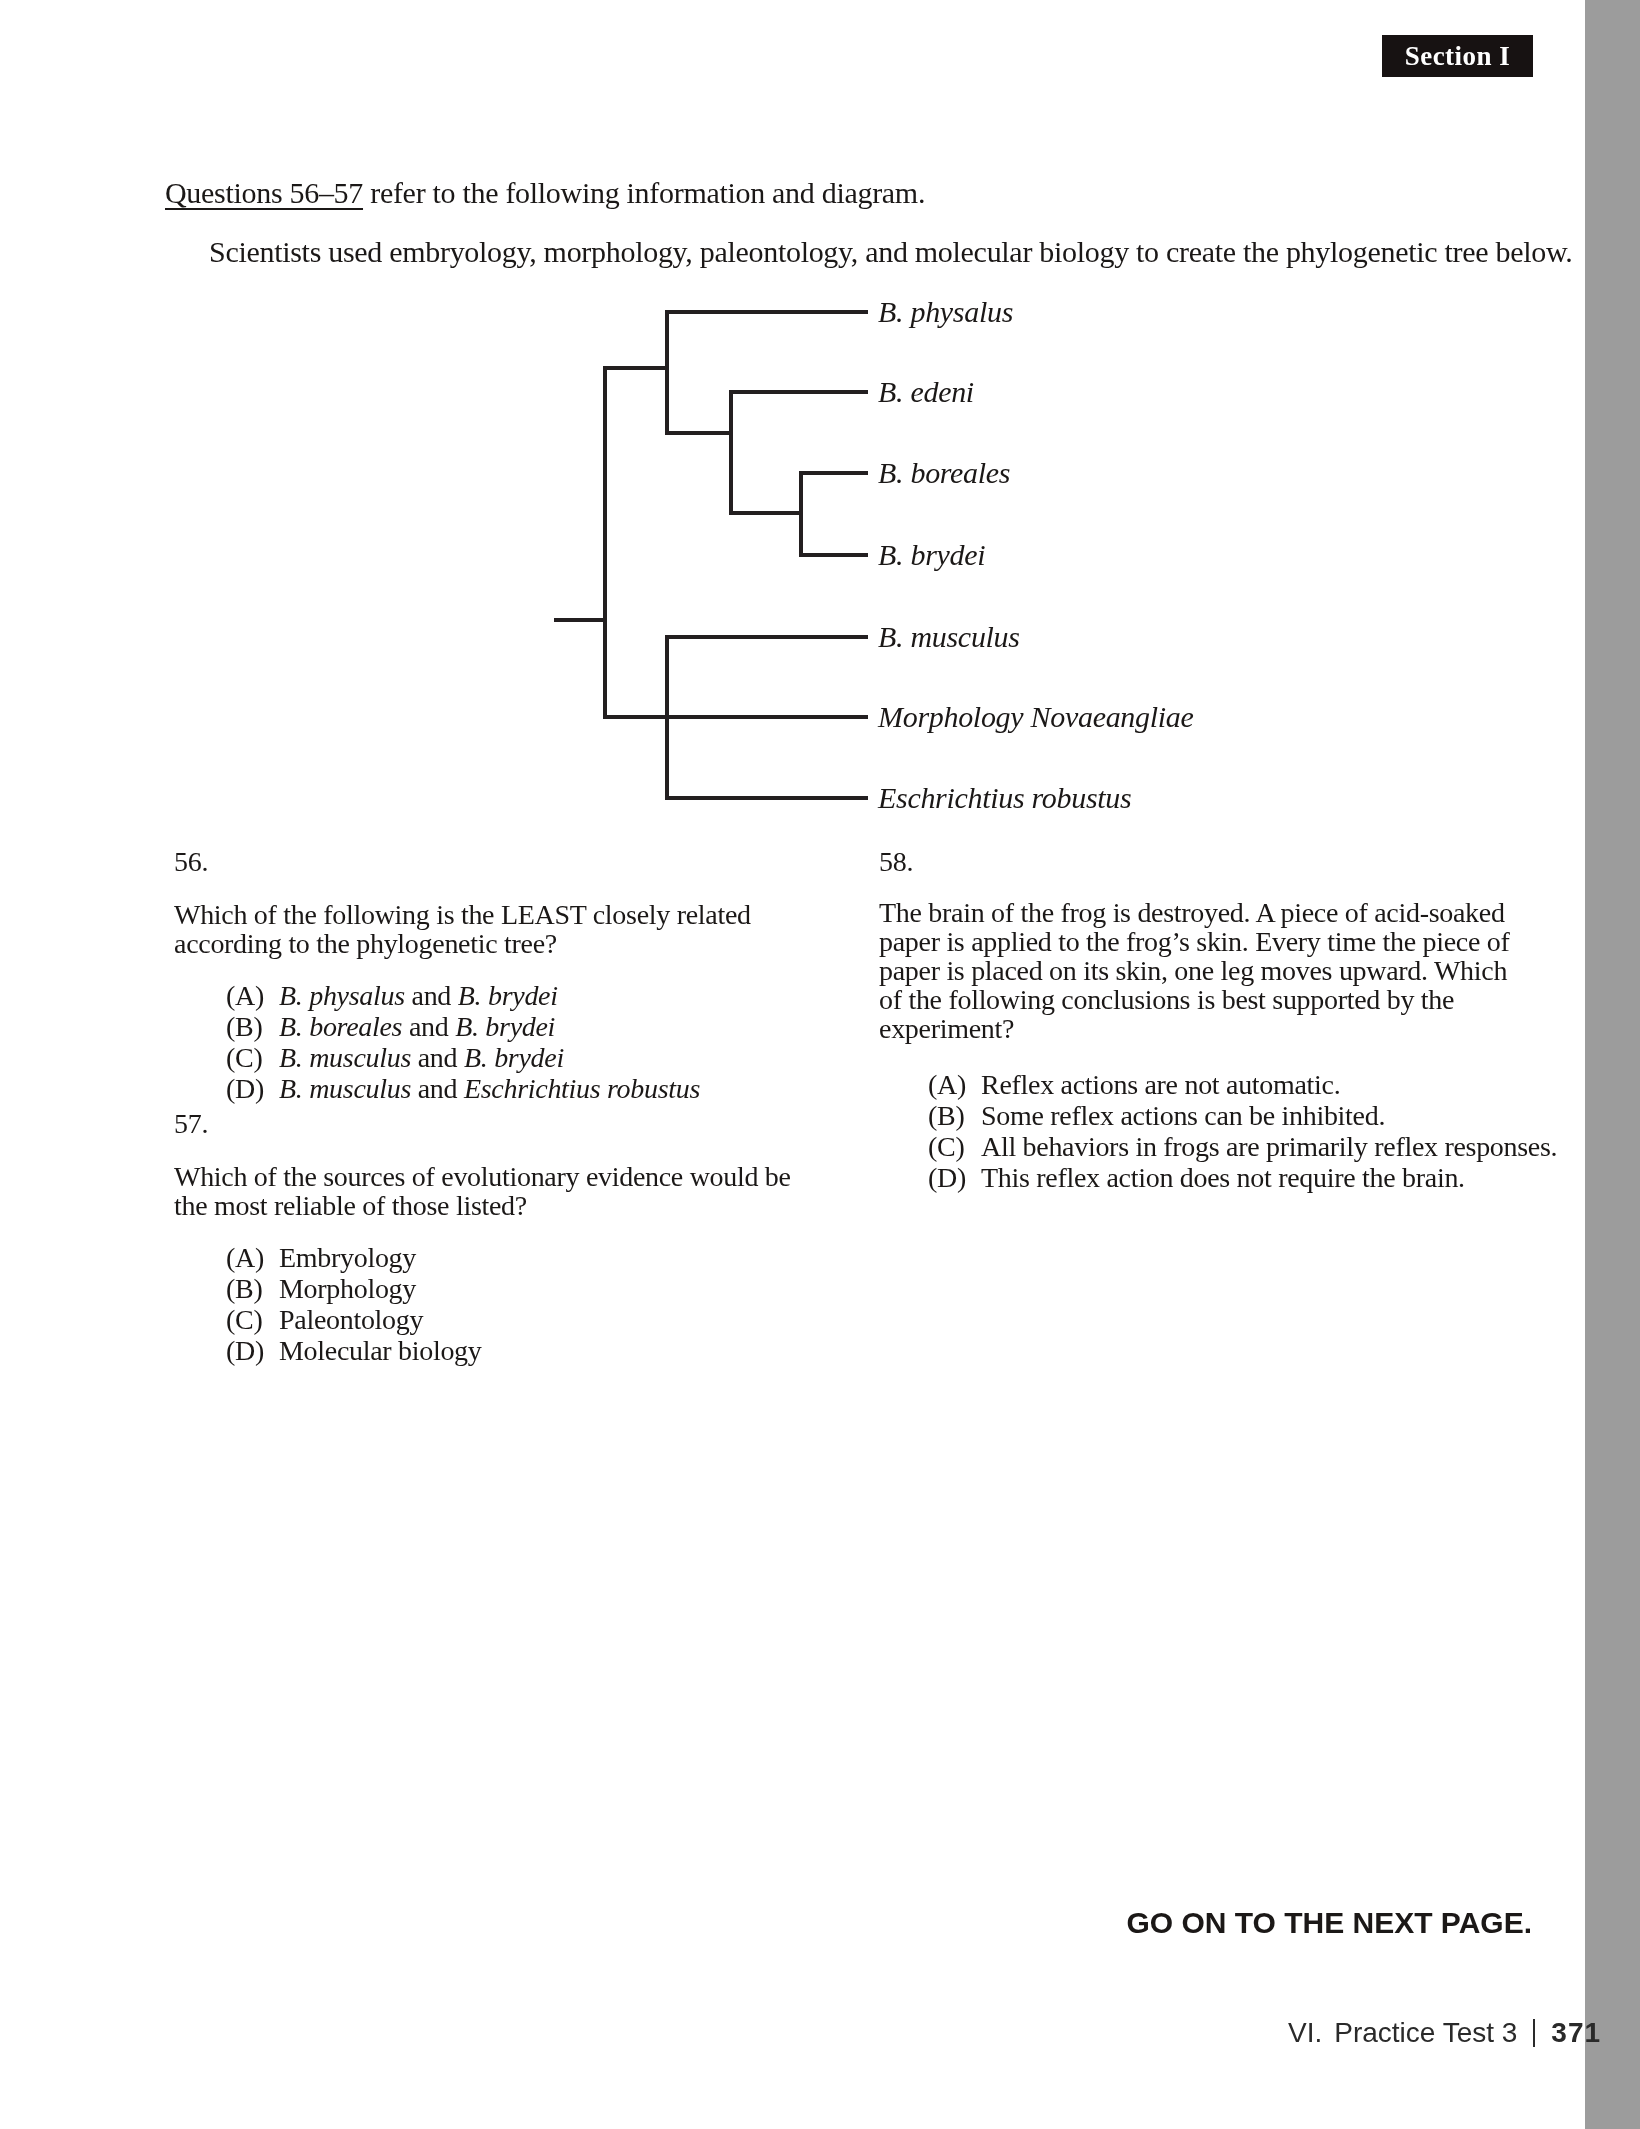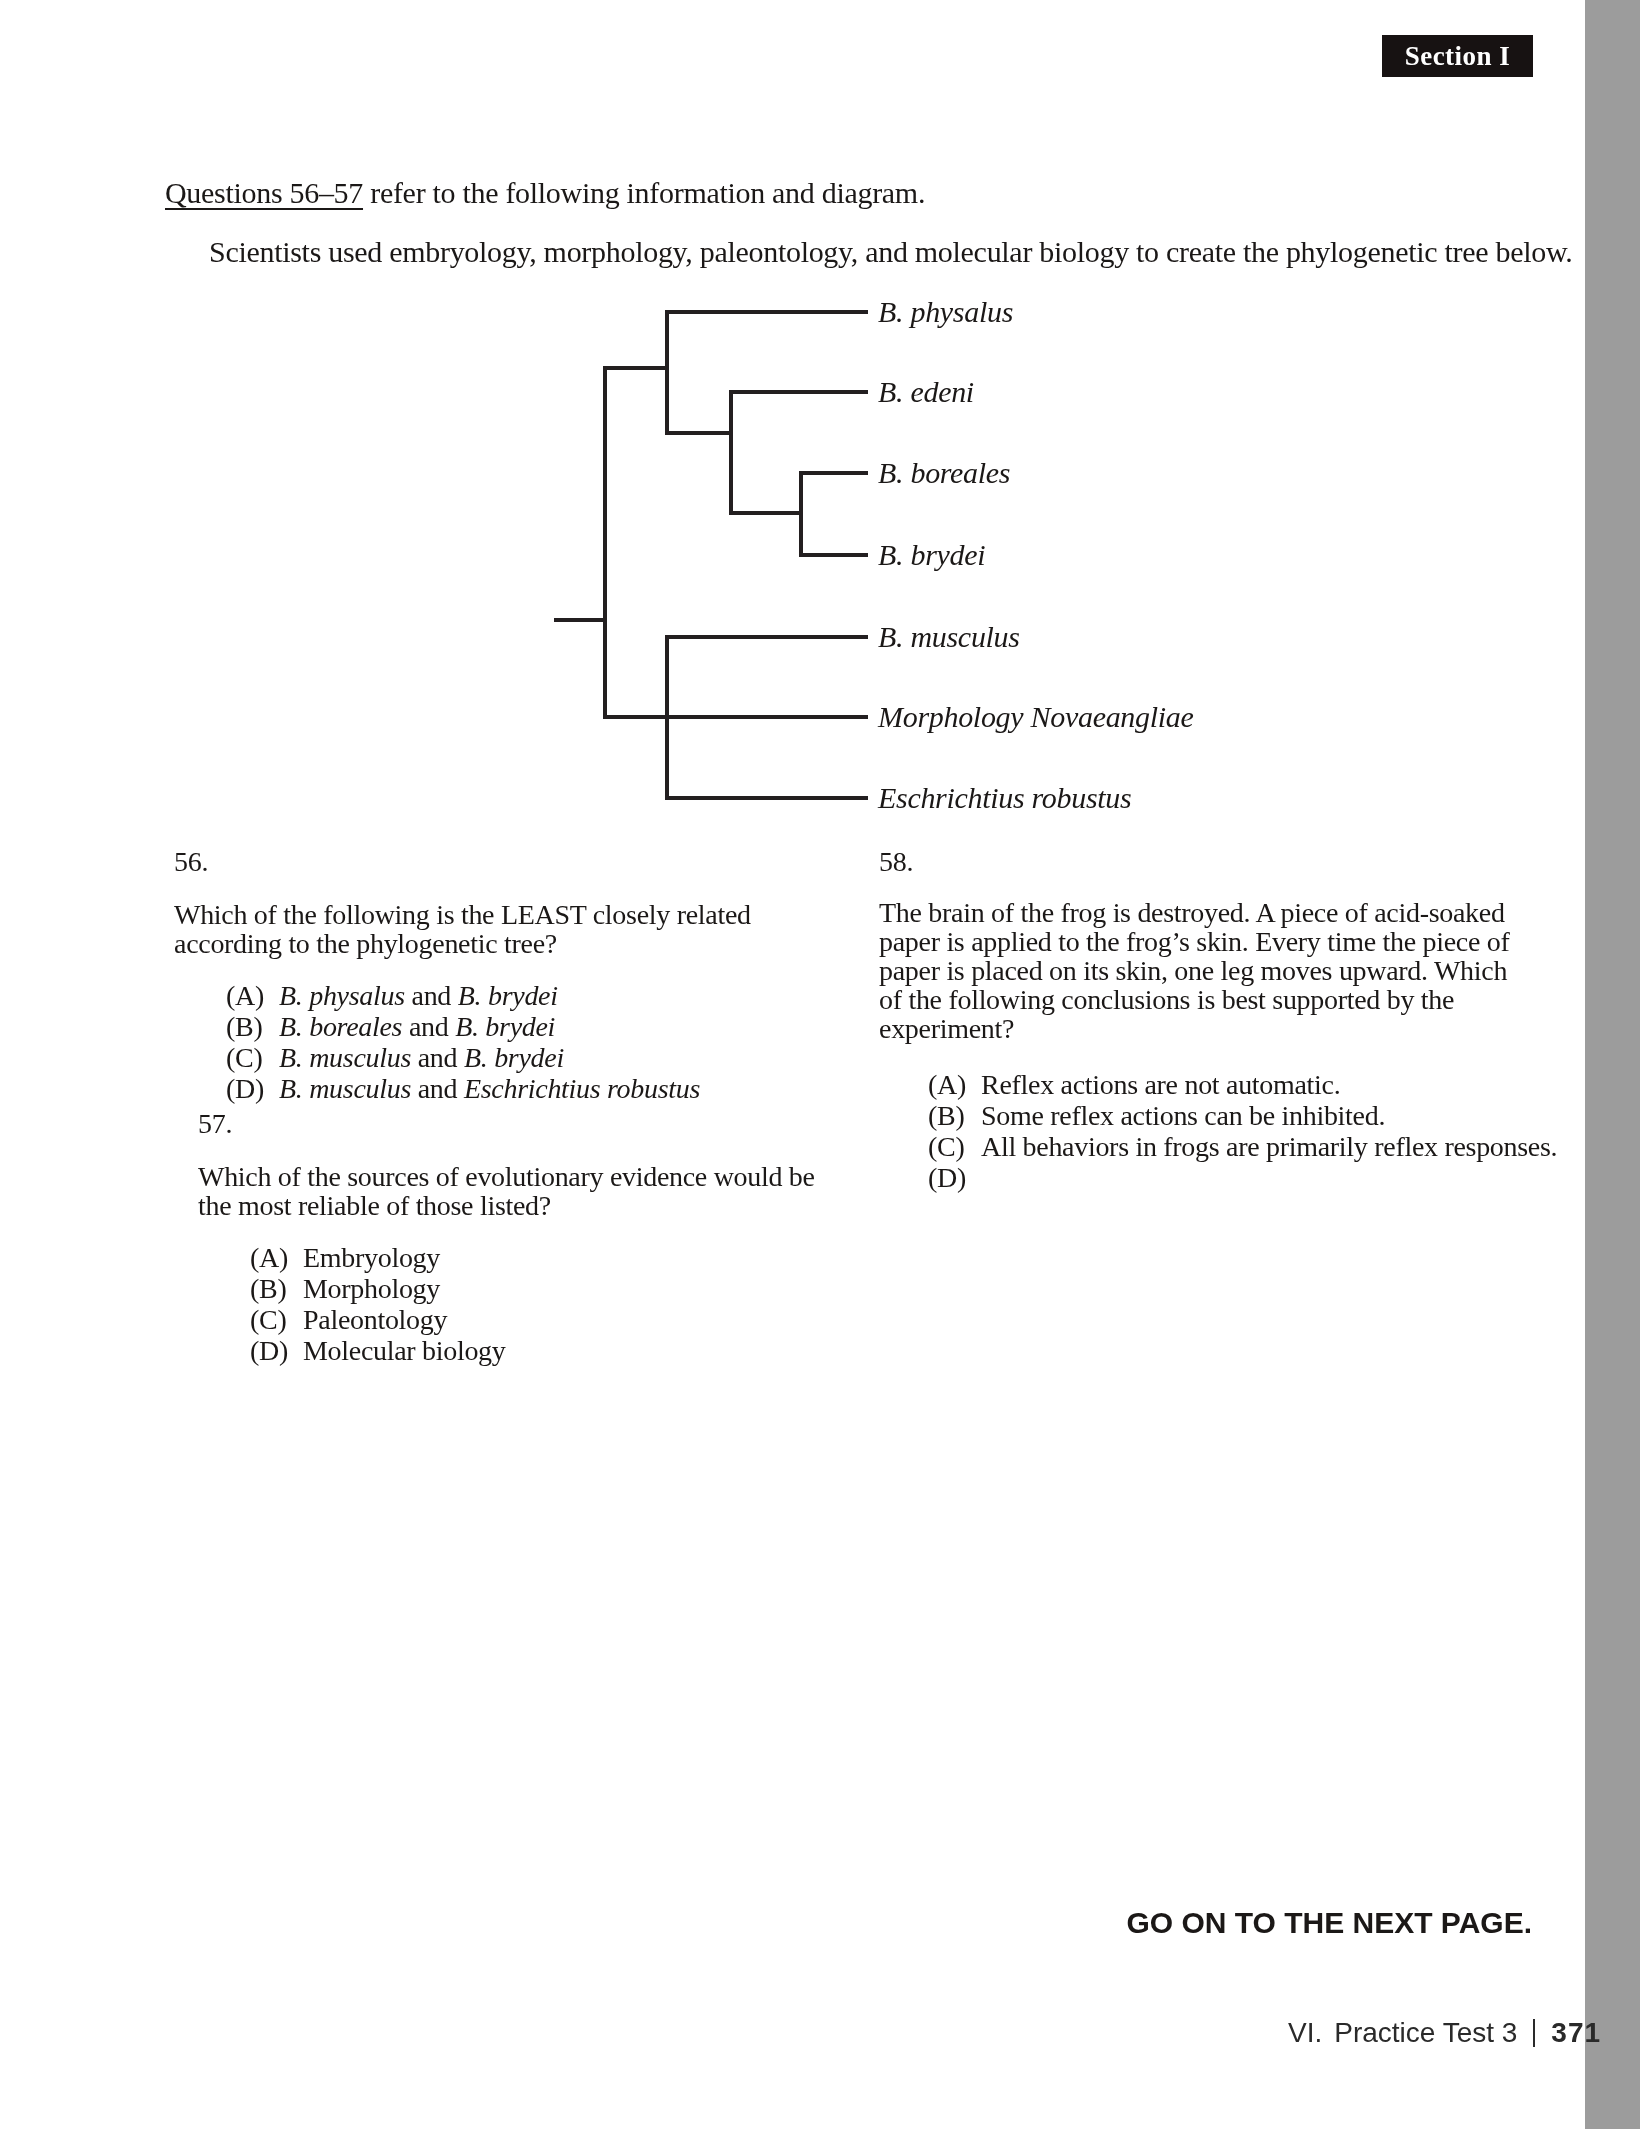--- a/index.html
+++ b/index.html
@@ -125,21 +125,21 @@
         <span class="opt-letter">(C)</span>
         <span class="opt-text"><i>B. musculus</i><span> and </span><i>B. brydei</i></span>
       </div>
       <div class="option">
         <span class="opt-letter">(D)</span>
         <span class="opt-text"><i>B. musculus</i><span> and </span><i>Eschrichtius robustus</i></span>
       </div>
     </div>
   </div>
 
-  <div class="question" style="left:174px; top:1109px; width:640px;margin-left:24px;">
+  <div class="question" style="left:174px; top:1109px; width:640px;">
     <div class="q-head">
       <div class="q-num">57.</div>
       <div class="q-stem">
         <div>Which of the sources of evolutionary evidence would be</div>
         <div>the most reliable of those listed?</div>
       </div>
     </div>
     <div class="options">
       <div class="option">
         <span class="opt-letter">(A)</span>
@@ -179,20 +179,21 @@
       <div class="option">
         <span class="opt-letter">(B)</span>
         <span class="opt-text">Some reflex actions can be inhibited.</span>
       </div>
       <div class="option">
         <span class="opt-letter">(C)</span>
         <span class="opt-text">All behaviors in frogs are primarily reflex responses.</span>
       </div>
       <div class="option">
         <span class="opt-letter">(D)</span>
+        <span class="opt-text">This reflex action does not require the brain.</span>
       </div>
     </div>
   </div>
 
   <div class="go-on">GO ON TO THE NEXT PAGE.</div>
 
   <div class="footer">
     <span class="chap">VI.</span>
     <span class="ftitle">Practice Test 3</span>
     <span class="fdiv"></span>

